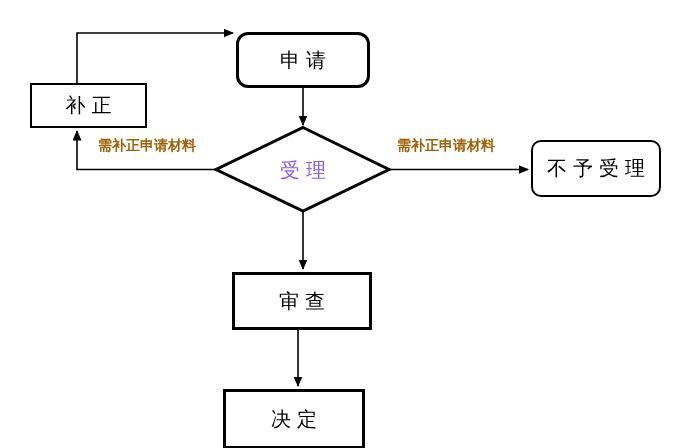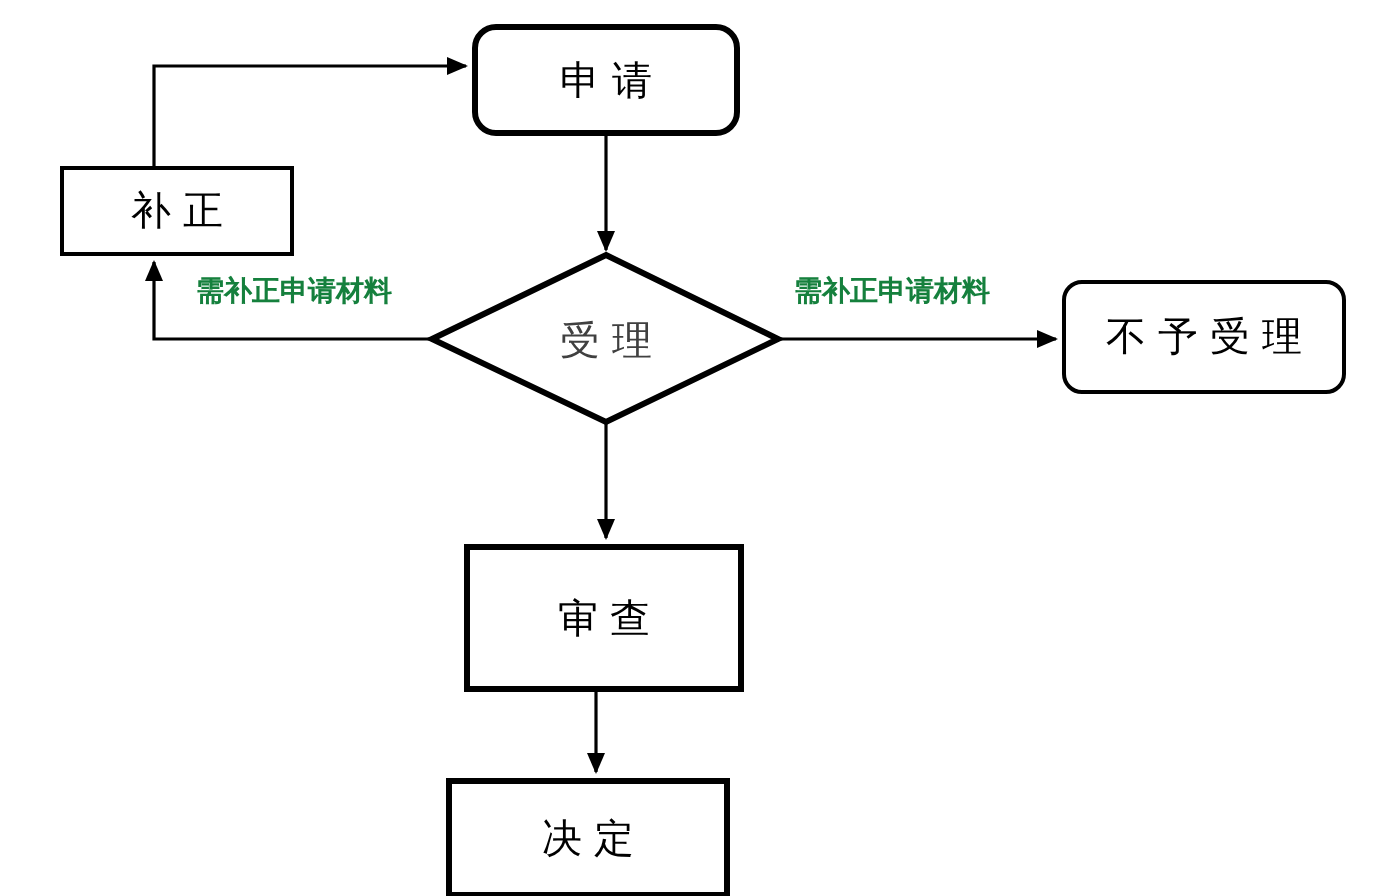--- a/index.html
+++ b/index.html
@@ -30,46 +30,46 @@
     border: 2px solid #000000;
     display: flex;
     align-items: center;
     justify-content: center;
     font-size: 20px;
     color: #000000;
     letter-spacing: 6px;
     text-indent: 6px;
     white-space: nowrap;
   }
-  .rounded { border-radius: 12px; }
+  .rounded { border-radius: 12px; margin-top: 20px; }
   .thick { border-width: 3px; }
 
   #node-apply      { left: 236px; top: 12px;  width: 134px; height: 56px; border-width: 3px; }
   #node-correction { left: 30px;  top: 83px;  width: 117px;  height: 45px; }
-  #node-reject     { left: 531px; top: 140px; width: 142px; height: 57px; border-radius: 10px; }
-  #node-review     { left: 232px; top: 272px; width: 140px; height: 74px; }
+  #node-reject     { left: 531px; top: 140px; width: 130px; height: 57px; border-radius: 10px; }
+  #node-review     { left: 232px; top: 272px; width: 140px; height: 58px; }
   #node-decision   { left: 223px; top: 389px; width: 142px; height: 60px; }
 
   #node-accept-label {
     position: absolute;
     left: 216px; top: 150px;
     width: 174px; height: 40px;
     display: flex;
     align-items: center;
     justify-content: center;
     font-size: 20px;
     letter-spacing: 6px;
     text-indent: 6px;
-    color: #404040;
+    color: #8b5cf6;
   }
   .edge-label {
     position: absolute;
     font-size: 14px;
     font-weight: bold;
-    color: #15803d;
+    color: #a16207;
     white-space: nowrap;
   }
   #label-need-correction { left: 98px;  top: 137px; }
   #label-not-meet        { left: 397px; top: 137px; }
   #label-meet            { left: 322px; top: 237px; }
 </style>
 </head>
 <body>
 
 <div id="canvas">

